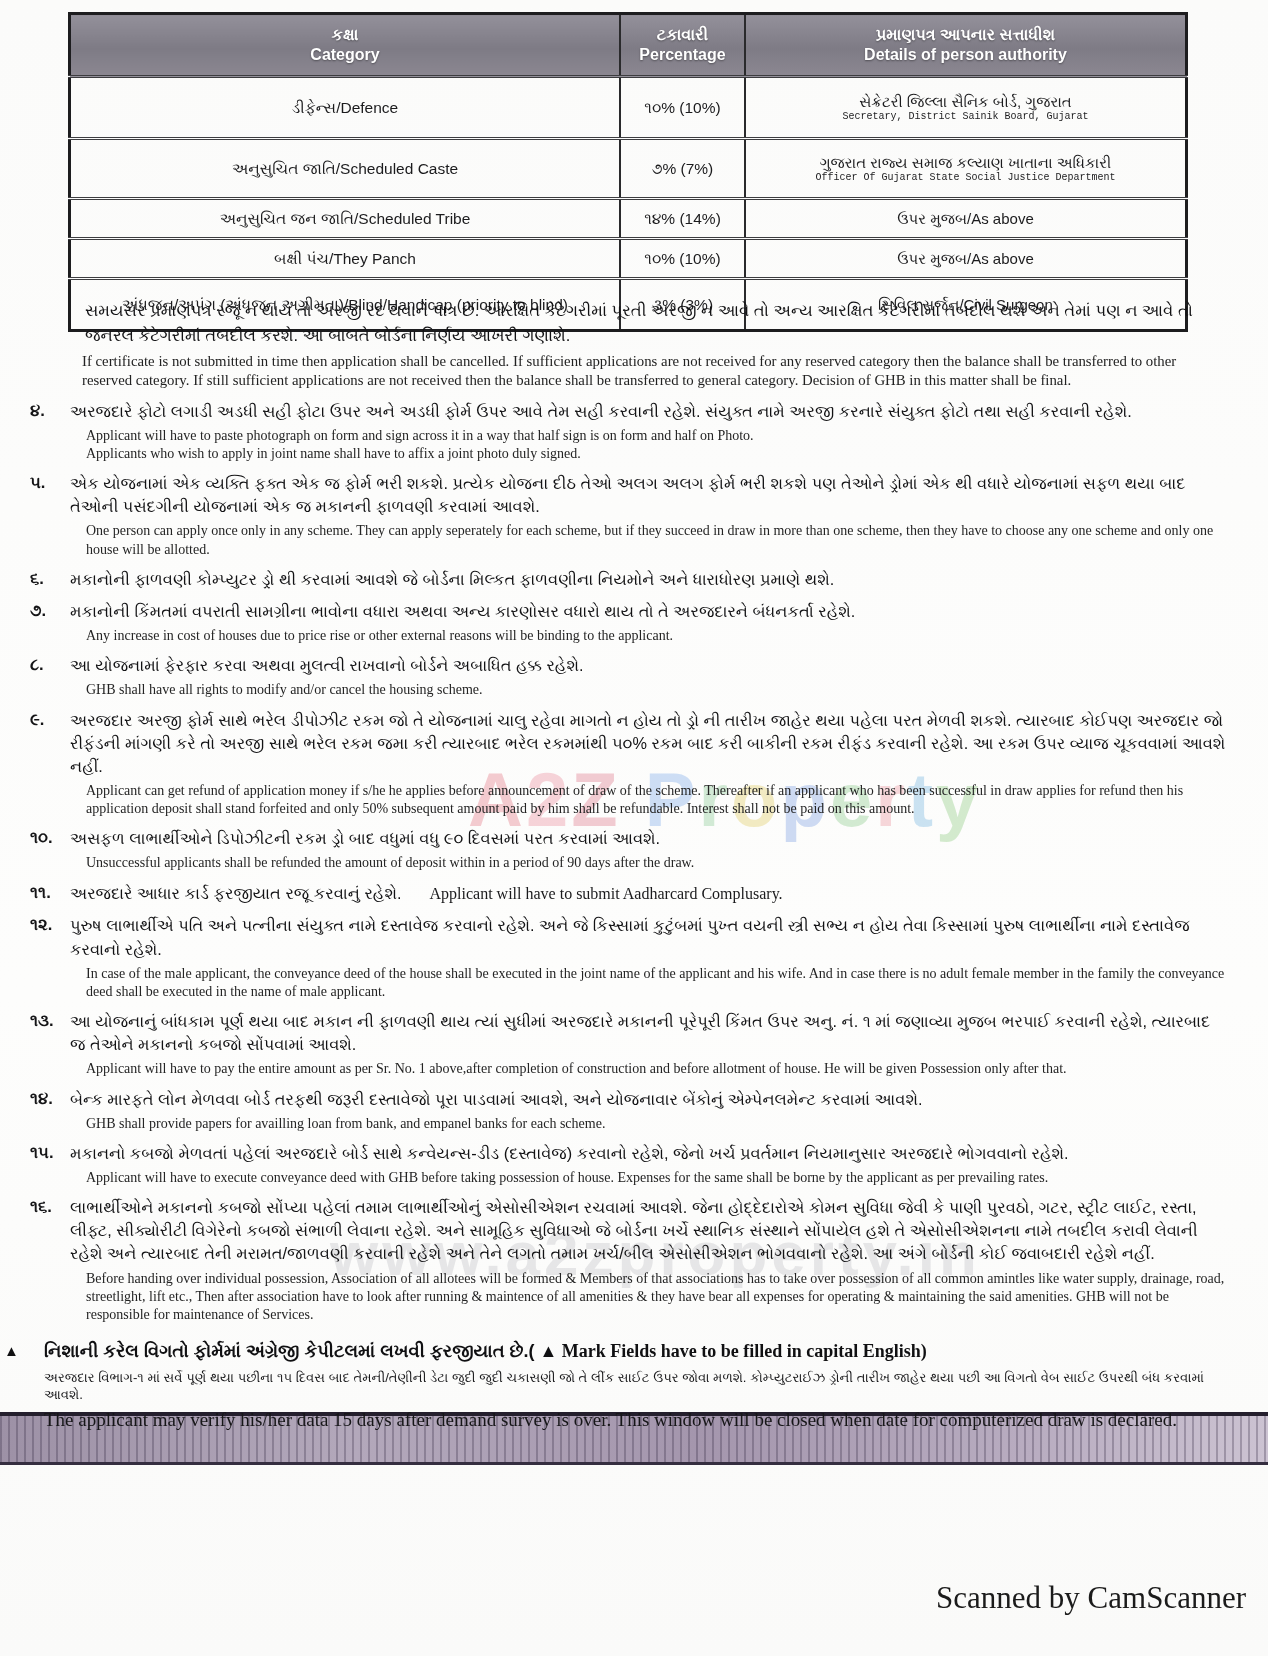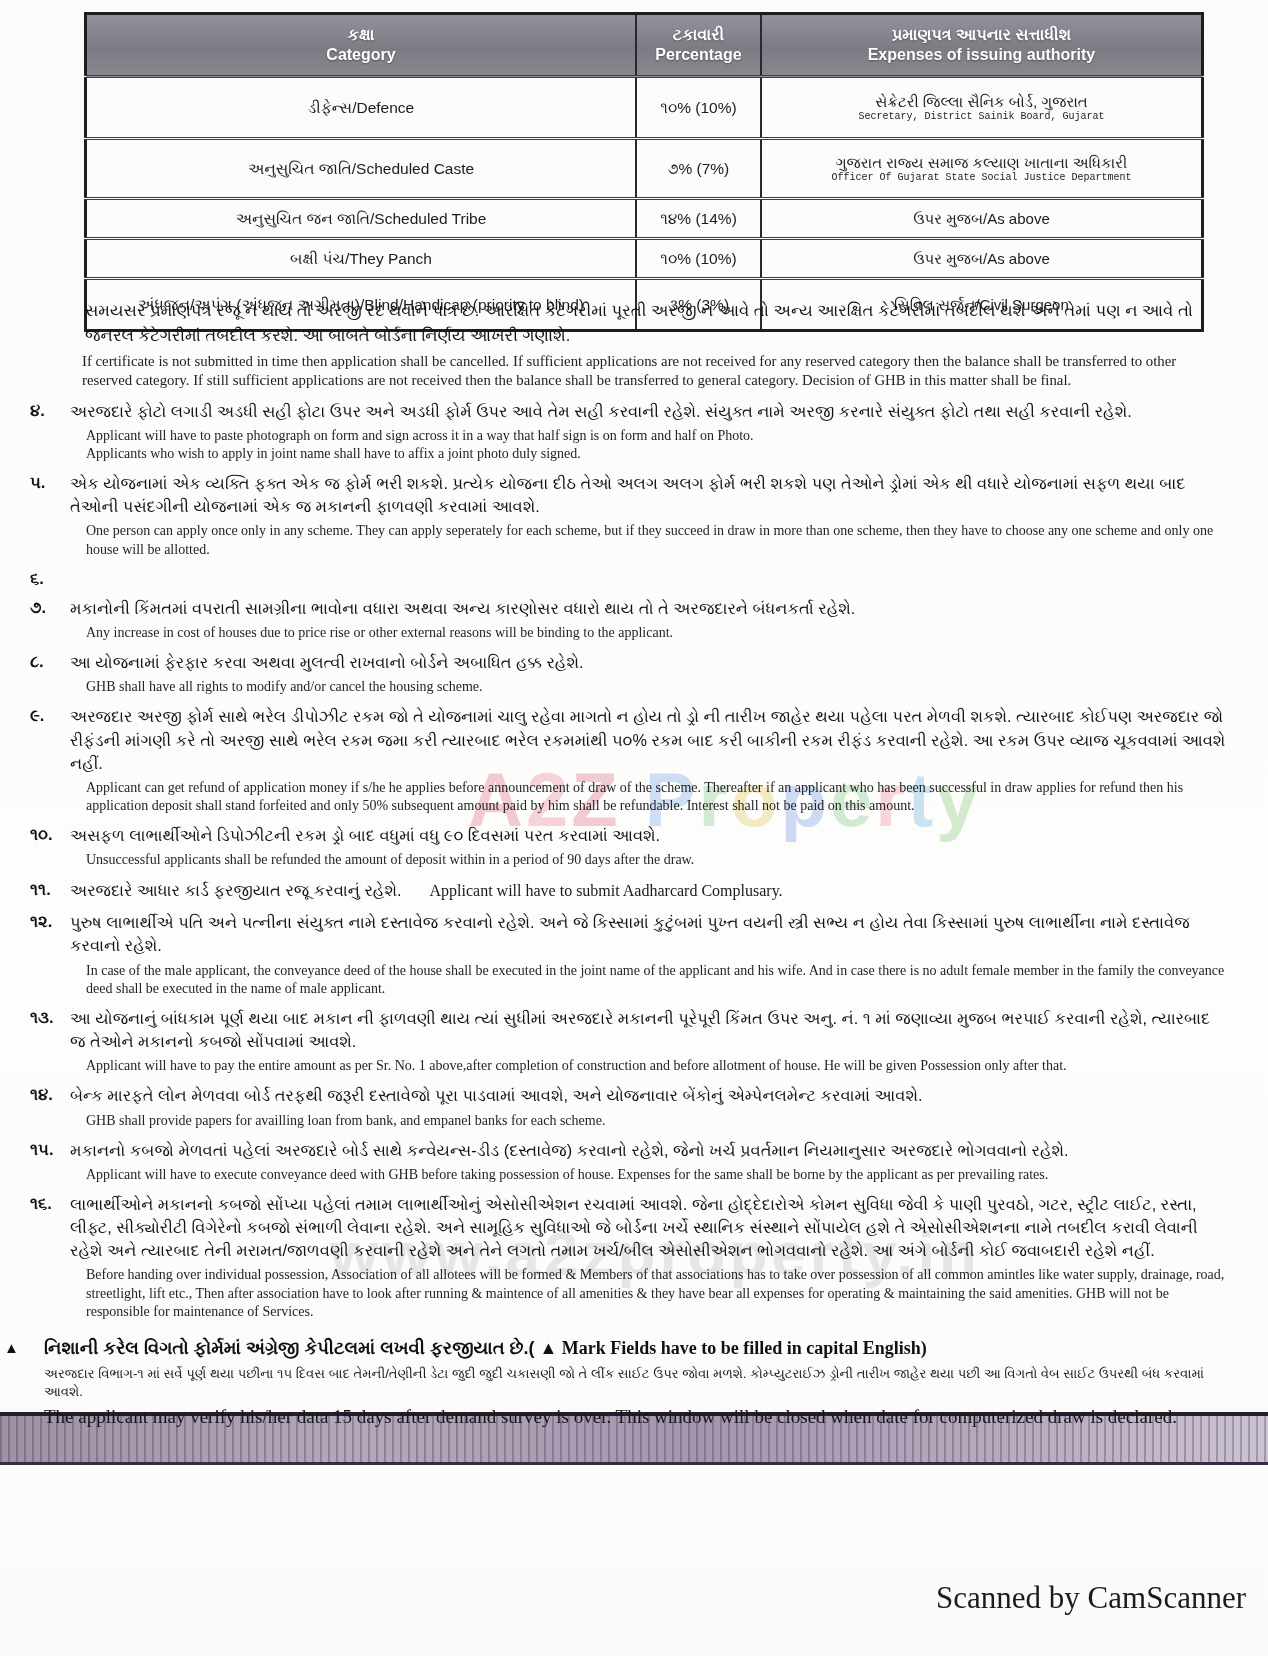--- a/index.html
+++ b/index.html
@@ -7,21 +7,21 @@
     position:relative;
     width:1268px;height:1656px;
     margin:0 auto;
     background:linear-gradient(180deg,#fbfbfa 0%,#fdfdfc 60%,#fafaf9 100%);
     font-family:"Liberation Sans",sans-serif;
     color:#161616;
     overflow:hidden;
   }
   
   .cat-table{
-    position:absolute;top:12px;left:84px;width:1120px;
+    position:absolute;top:12px;left:68px;width:1120px;
     border-collapse:collapse;
     border:3px solid #1d1d1f;
   }
   .cat-table th{
     background:linear-gradient(180deg,#93909a 0%,#7e7b85 55%,#8b8791 100%);
     color:#fff;font-weight:bold;text-align:center;
     border:2px solid #2a2a2c;
     padding:4px 6px;height:52px;
     text-shadow:0 1px 2px rgba(0,0,0,.4);
     font-size:16px;line-height:1.25;
@@ -96,21 +96,21 @@
       <th>
         <div>કક્ષા</div>
         <div>Category</div>
       </th>
       <th>
         <div>ટકાવારી</div>
         <div>Percentage</div>
       </th>
       <th>
         <div>પ્રમાણપત્ર આપનાર સત્તાધીશ</div>
-        <div>Expenses of issuing authority</div>
+        <div>Details of person authority</div>
       </th>
     </tr>
     <tr style="height:62px">
       <td>ડીફેન્સ/Defence</td>
       <td>૧૦% (10%)</td>
       <td>
         <div class="auth-gu">સેક્રેટરી જિલ્લા સૈનિક બોર્ડ, ગુજરાત</div>
         <div class="auth-en">Secretary, District Sainik Board, Gujarat</div>
       </td>
     </tr>
@@ -164,20 +164,21 @@
       <span class="num">૫.</span>
       <div class="body">
         <div class="gu">એક યોજનામાં એક વ્યક્તિ ફક્ત એક જ ફોર્મ ભરી શકશે. પ્રત્યેક યોજના દીઠ તેઓ અલગ અલગ ફોર્મ ભરી શકશે પણ તેઓને ડ્રોમાં એક થી વધારે યોજનામાં સફળ થયા બાદ તેઓની પસંદગીની યોજનામાં એક જ મકાનની ફાળવણી કરવામાં આવશે.</div>
         <div class="en">One person can apply once only in any scheme. They can apply seperately for each scheme, but if they succeed in draw in more than one scheme, then they have to choose any one scheme and only one house will be allotted.</div>
       </div>
     </div>
 
     <div class="item">
       <span class="num">૬.</span>
       <div class="body">
+        <div class="gu">મકાનોની ફાળવણી કોમ્પ્યુટર ડ્રો થી કરવામાં આવશે જે બોર્ડના મિલ્કત ફાળવણીના નિયમોને અને ધારાધોરણ પ્રમાણે થશે.</div>
       </div>
     </div>
 
     <div class="item">
       <span class="num">૭.</span>
       <div class="body">
         <div class="gu">મકાનોની કિંમતમાં વપરાતી સામગ્રીના ભાવોના વધારા અથવા અન્ય  કારણોસર વધારો થાય તો તે અરજદારને બંધનકર્તા રહેશે.</div>
         <div class="en">Any increase in cost of houses due to price rise or other external  reasons   will be binding to the applicant.</div>
       </div>
     </div>

